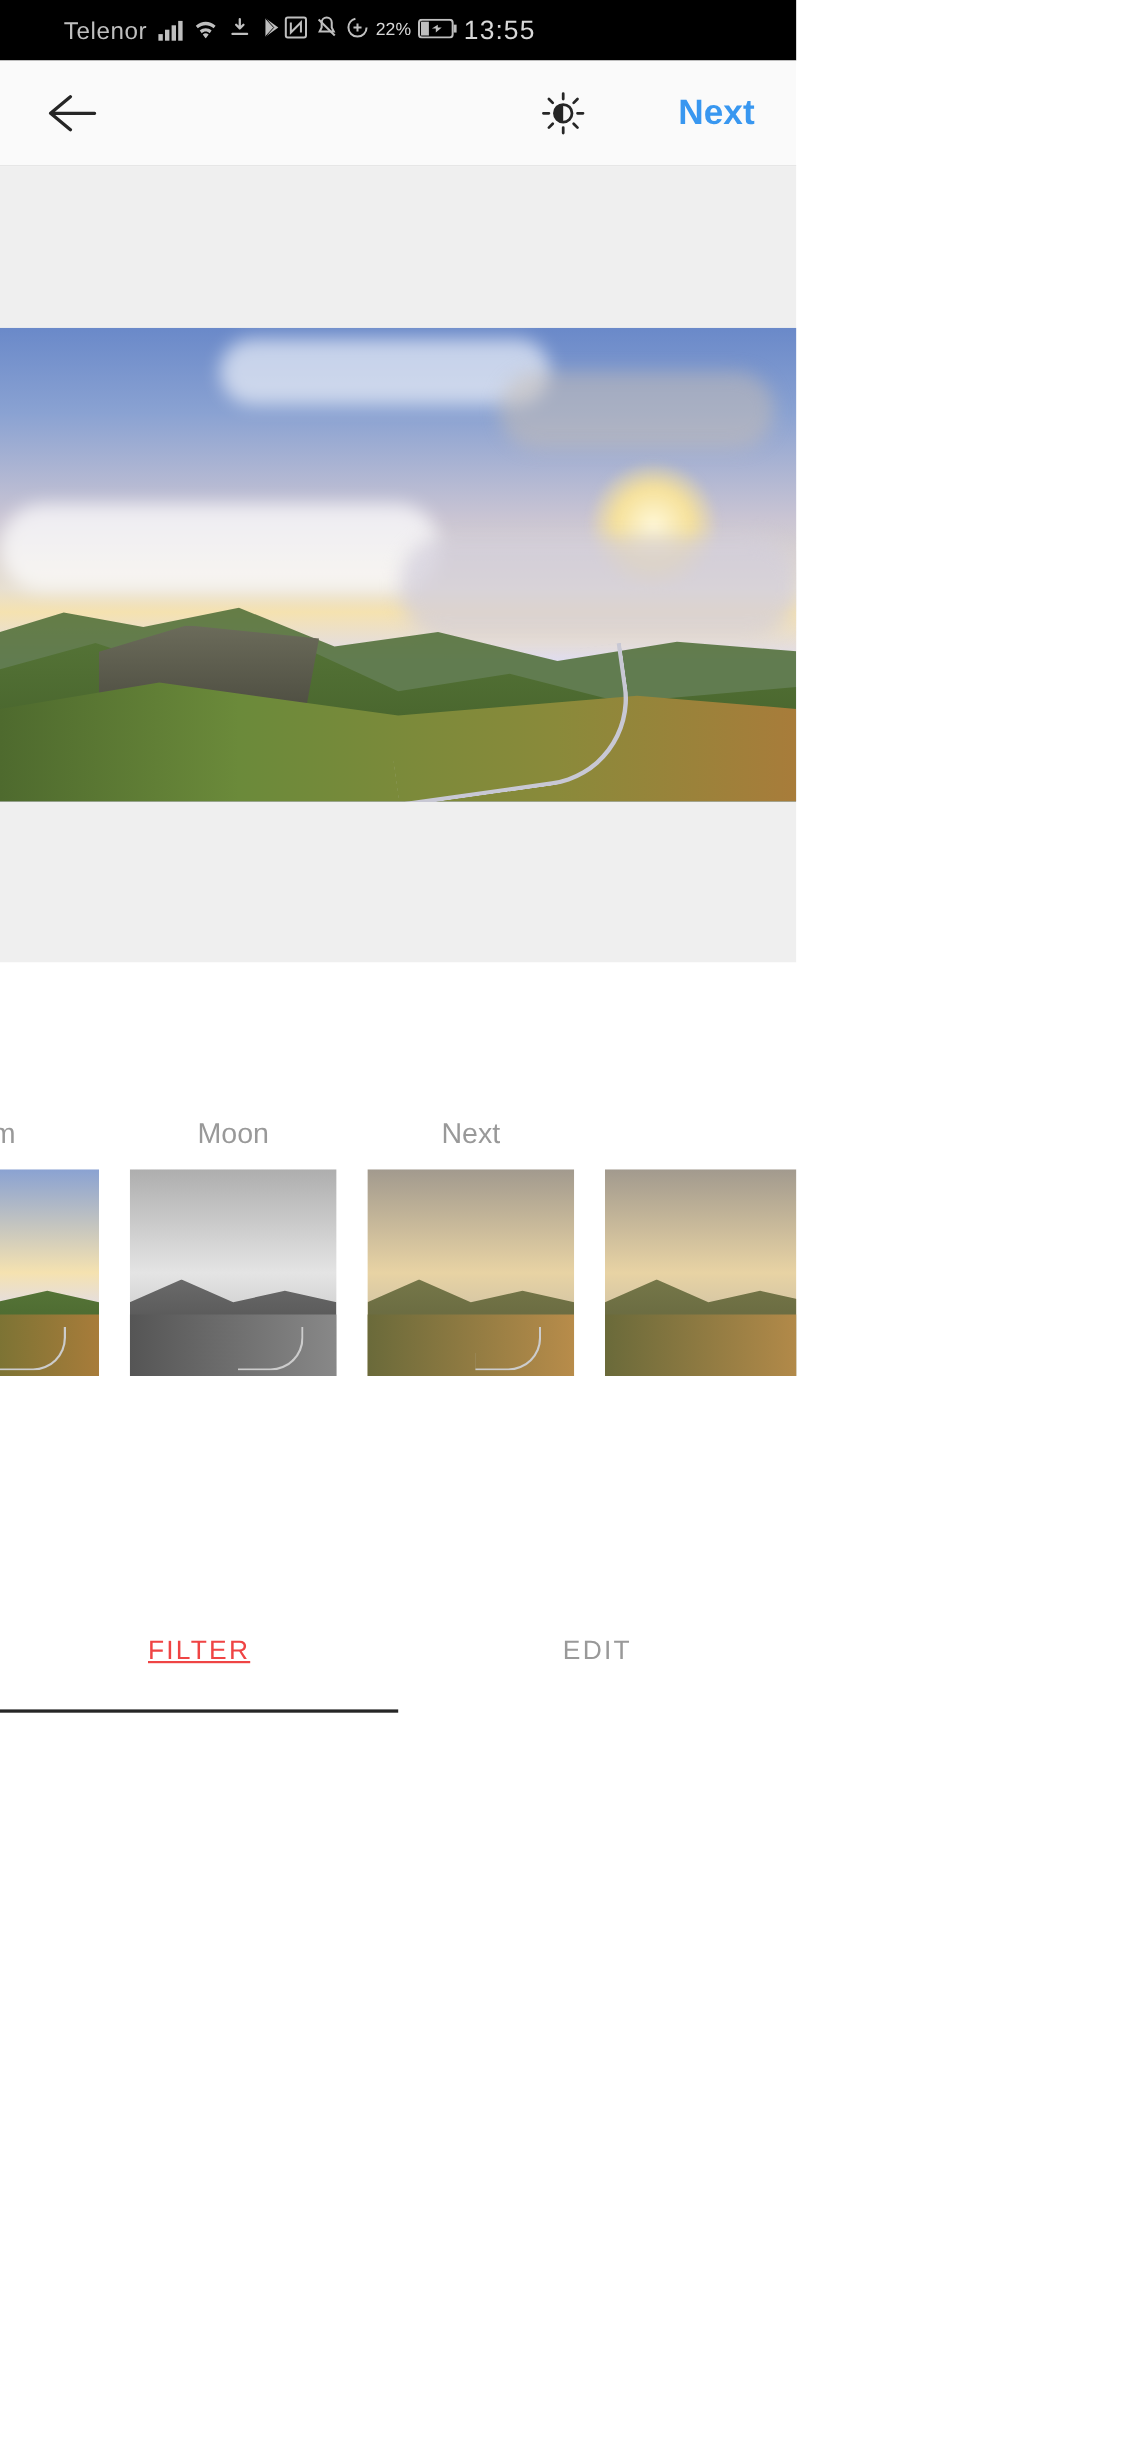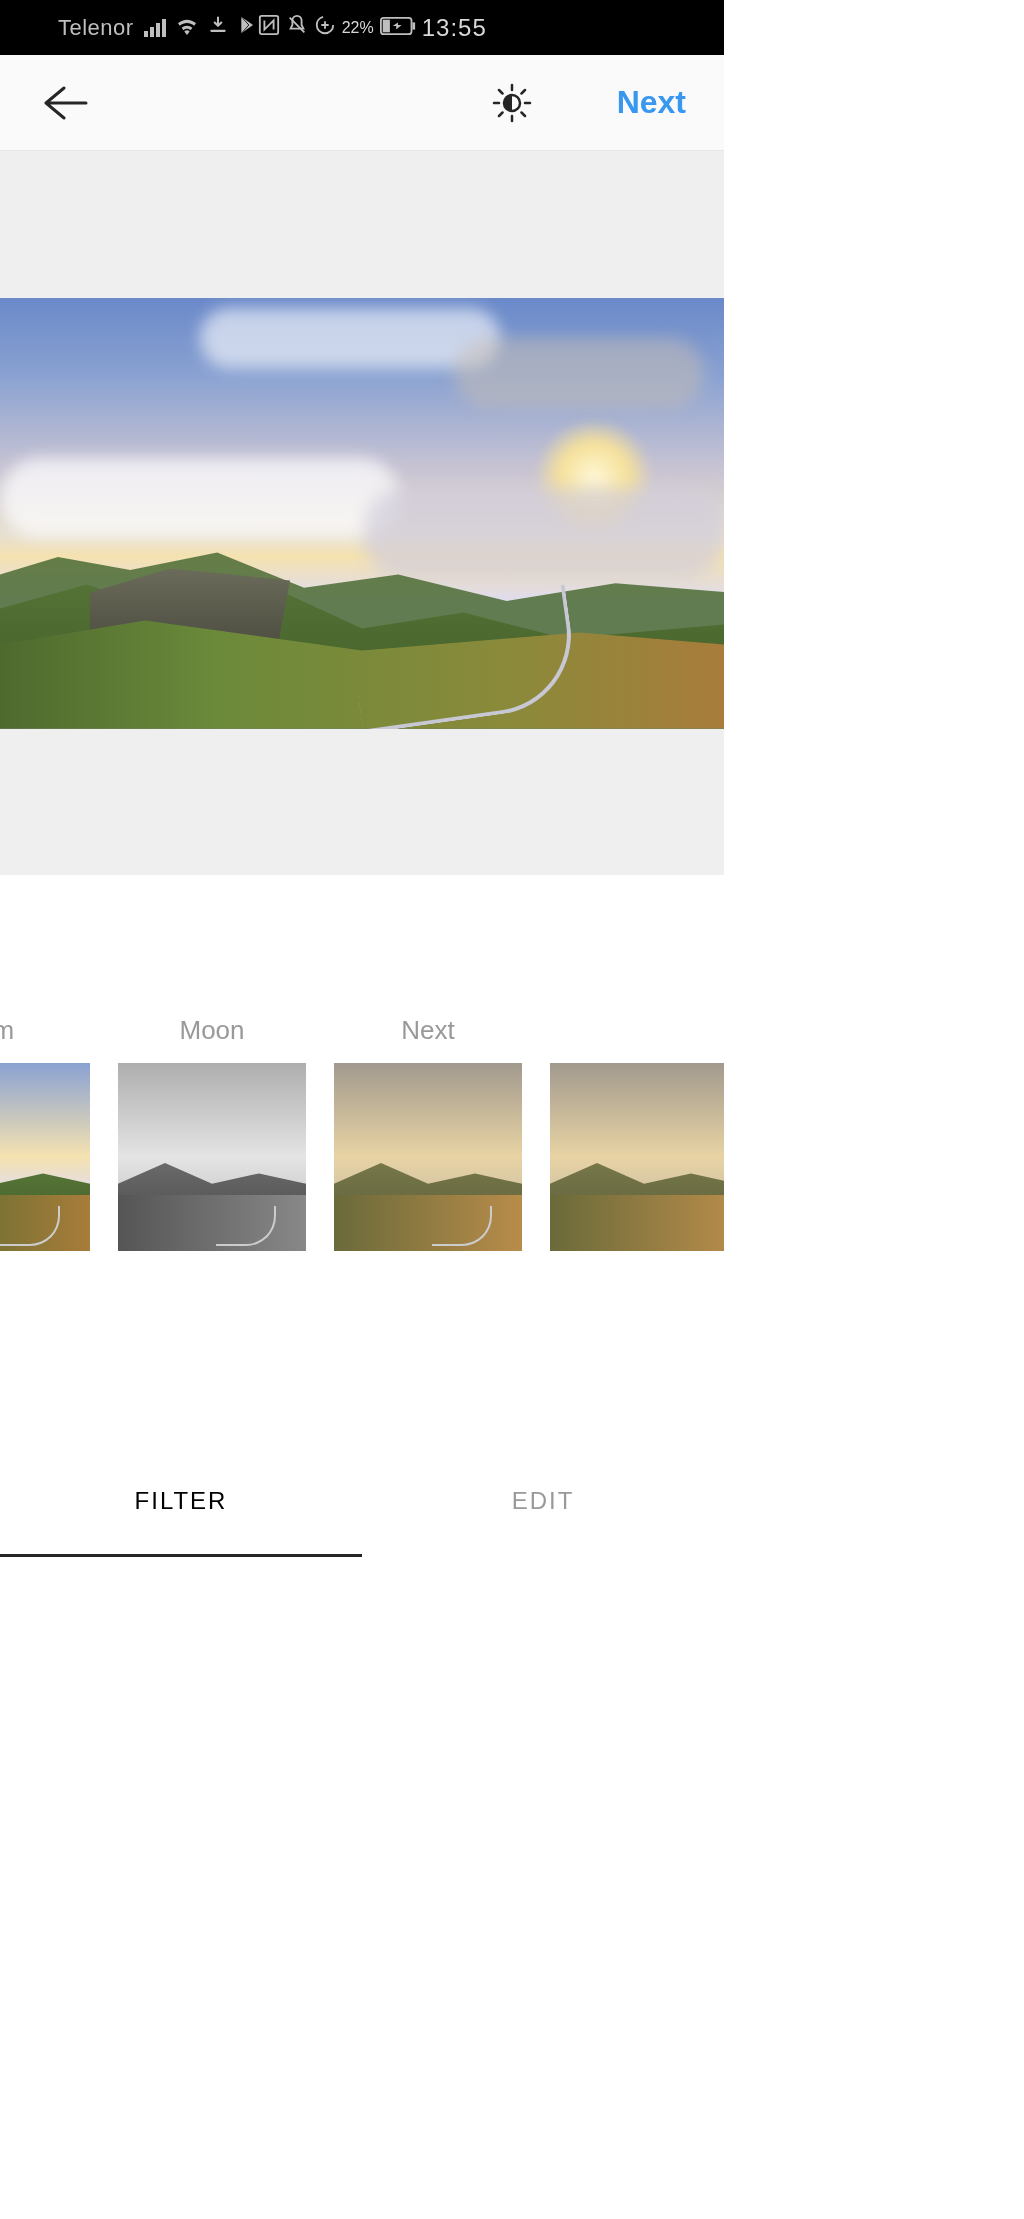--- a/index.html
+++ b/index.html
@@ -58,21 +58,21 @@
   .thumb.bw .t-sky { background: linear-gradient(180deg,#aeaeae 0%, #e4e4e4 50%, #d0d0d0 70%); }
   .thumb.bw .t-hill { background: linear-gradient(180deg,#707070,#444); }
   .thumb.bw .t-fore { background: linear-gradient(90deg,#555,#888); }
   .thumb.warm .t-sky { background: linear-gradient(180deg,#a29a8e 0%, #e8d3a4 50%, #d2c4a4 70%); }
   .thumb.warm .t-hill { background: linear-gradient(180deg,#7a7c4c,#5a5a36); }
   .thumb.warm .t-fore { background: linear-gradient(90deg,#6a6a3a,#b88c4a); }
 
   
   .bottom-tabs { height: 112px; display: flex; border-top: 0; }
   .tab { flex: 1; display: flex; align-items: center; justify-content: center; font-size: 24px; letter-spacing: 2px; color: #999; font-weight: 500; position: relative; }
-  .tab.active { color: #000000; }
+  .tab.active { color: #ef4444; text-decoration: underline; }
   .tab.active::after { content:''; position:absolute; bottom:0; left:0; right:0; height:3px; background:#262626; }
 
   
   .nav-bar { height: 108px; background: #fff; display: flex; align-items: center; justify-content: space-around; padding: 0 80px; }
   .nav-btn { width: 40px; height: 40px; display:flex; align-items:center; justify-content:center; }
 </style>
 </head>
 <body>
 
 <div class="status-bar">

